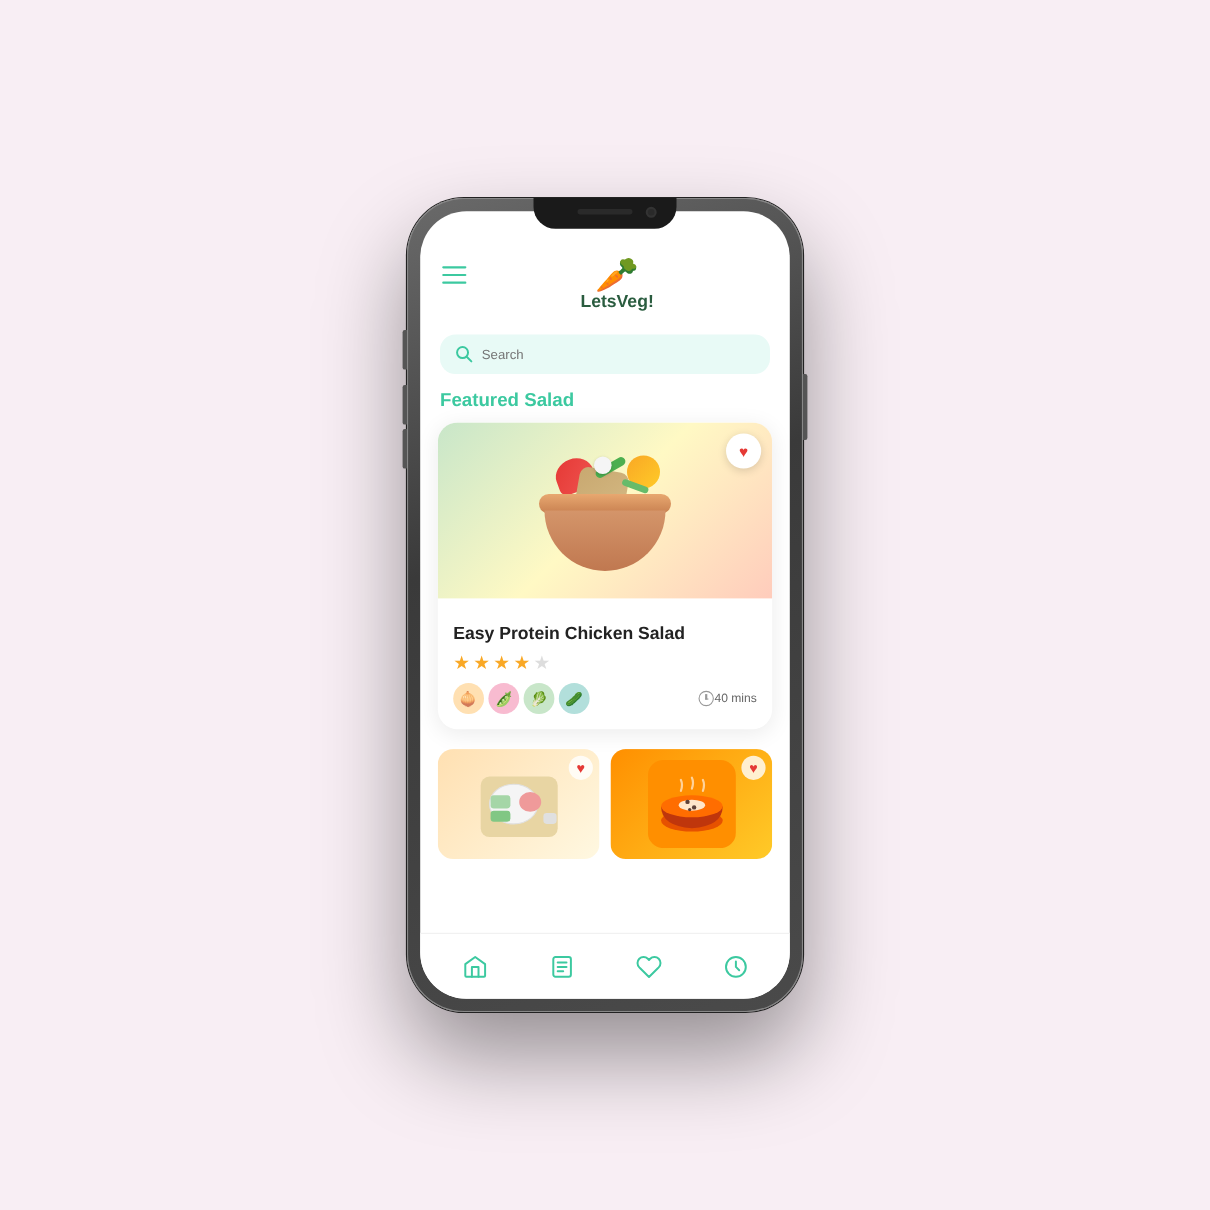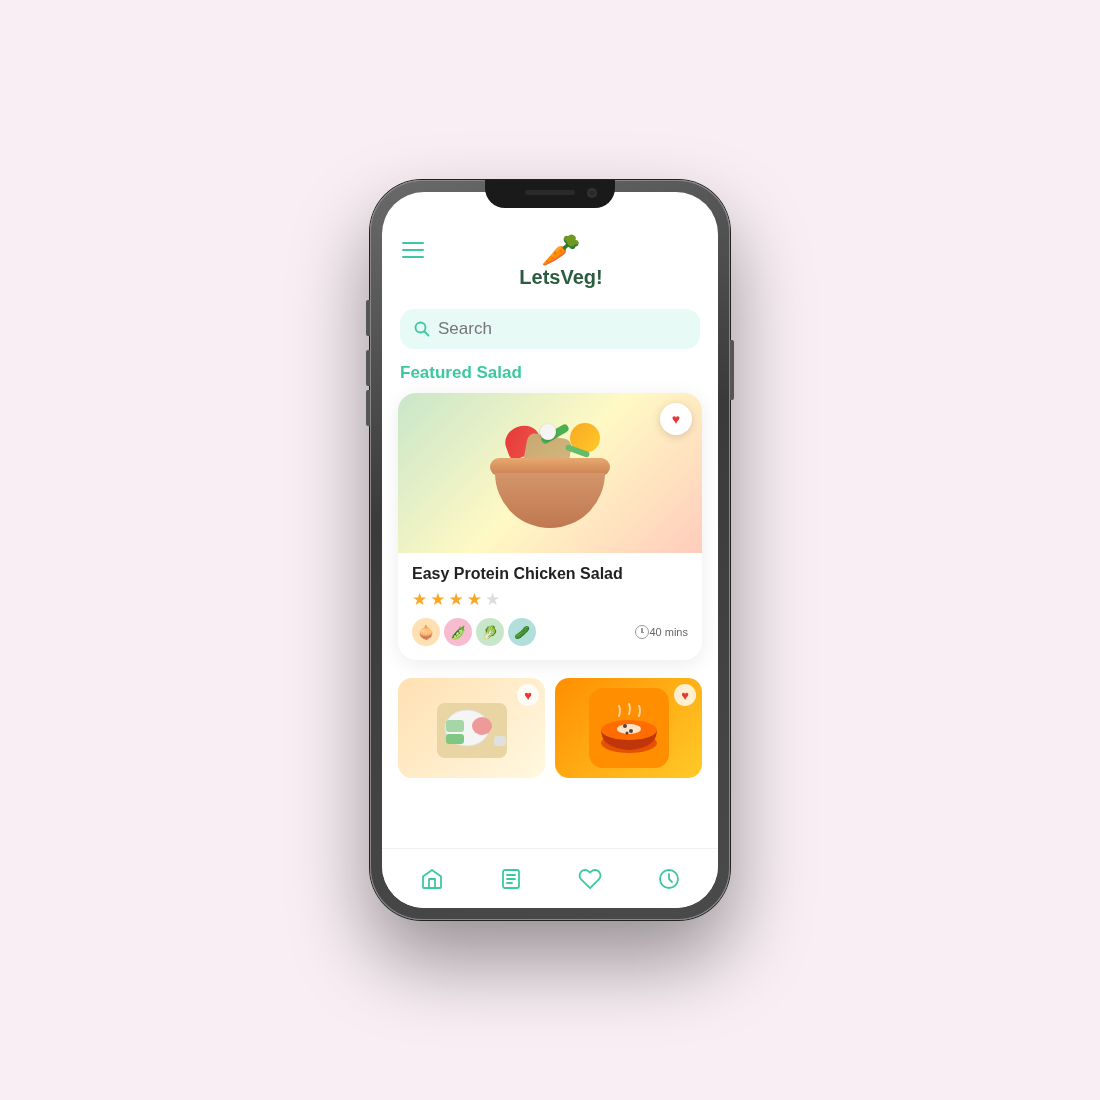--- a/index.html
+++ b/index.html
@@ -140,21 +140,21 @@
       align-items: center;
       padding-bottom: 6px;
     }
 
     .logo-icon {
       font-size: 32px;
       line-height: 1;
     }
 
     .logo-text {
-      font-size: 20px;
+      font-size: 16px;
       font-weight: 700;
       color: #3cc9a0;
     }
     .logo-text span {
       color: #2a5c3f;
     }
 
     
     .search-bar {
       margin: 6px 18px 14px;
@@ -167,21 +167,21 @@
     }
     .search-icon-svg {
       color: #3cc9a0;
       font-size: 16px;
       flex-shrink: 0;
     }
     .search-input {
       background: none;
       border: none;
       outline: none;
-      font-size: 17px;
+      font-size: 12px;
       color: #4c1d95;
       width: 100%;
     }
 
     
     .section-label {
       font-size: 17px;
       font-weight: 700;
       color: #3cc9a0;
       padding: 0 18px 10px;
@@ -304,21 +304,21 @@
       display: flex;
       align-items: center;
       justify-content: center;
       box-shadow: 0 2px 8px rgba(0,0,0,0.15);
       cursor: pointer;
       font-size: 14px;
       color: #e53935;
     }
 
     .card-body {
-      padding: 12px 14px 14px;
+      padding: 24px 14px 14px;
     }
     .recipe-name {
       font-size: 16px;
       font-weight: 600;
       color: #222;
       margin-bottom: 6px;
     }
     .stars {
       display: flex;
       gap: 3px;

